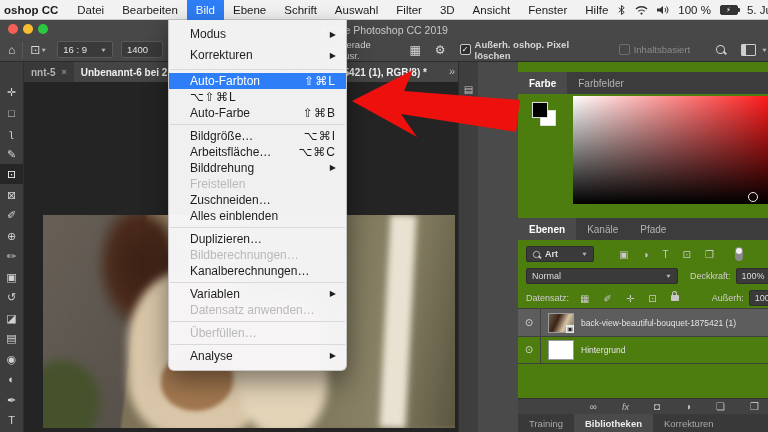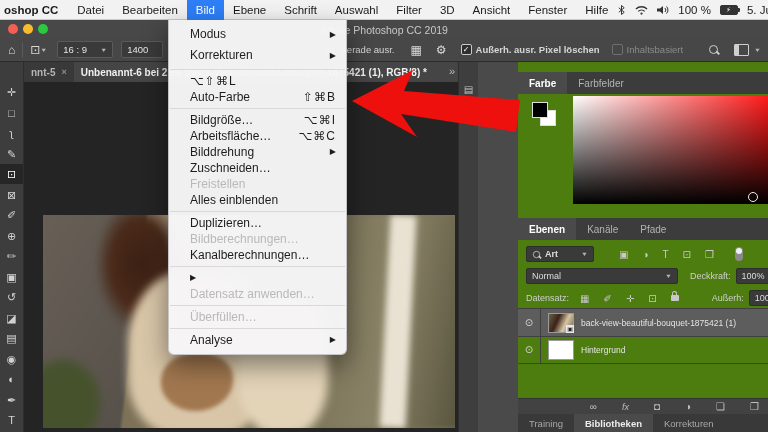--- a/index.html
+++ b/index.html
@@ -184,21 +184,21 @@
     </span>
 
     <span style="margin-left:162px;display:inline-flex;align-items:center;gap:5px;">
       <span class="oicon">▱</span>
       <span>Gerade ausr.</span>
     </span>
     <span class="oicon" style="margin-left:16px;">▦</span>
     <span class="oicon" style="margin-left:14px;">⚙</span>
     <span style="margin-left:14px;display:inline-flex;align-items:center;">
       <span class="cb">✓</span>
-      <span style="font-weight:bold;">Außerh. ausr. Pixel löschen</span>
+      <span style="font-weight:bold;">Außerh. oshop. Pixel löschen</span>
     </span>
     <span style="margin-left:12px;display:inline-flex;align-items:center;" class="dim">
       <span class="cb off"></span>
       <span>Inhaltsbasiert</span>
     </span>
     <span style="margin-left:26px;" class="mag"></span>
     <span style="margin-left:16px;" class="ws"></span>
     <span class="chev" style="margin-left:5px;">▼</span>
   </div>
 
@@ -351,61 +351,66 @@
   <div id="imgmenu" class="abs">
       <div class="mrow tall">
         <span class="lab">Modus</span>
         <span class="arr">▶</span>
       </div>
       <div class="mrow tall">
         <span class="lab">Korrekturen</span>
         <span class="arr">▶</span>
       </div>
       <div class="msep"></div>
+      <div class="mrow hl" style="background: rgb(46, 126, 247);">
+        <span class="lab">Auto-Farbton</span>
+        <span class="sc">⇧⌘L</span>
+      </div>
       <div class="mrow">
         <span class="sc">⌥⇧⌘L</span>
       </div>
       <div class="mrow">
         <span class="lab">Auto-Farbe</span>
         <span class="sc">⇧⌘B</span>
       </div>
       <div class="msep"></div>
       <div class="mrow">
         <span class="lab">Bildgröße…</span>
         <span class="sc">⌥⌘I</span>
       </div>
       <div class="mrow">
         <span class="lab">Arbeitsfläche…</span>
         <span class="sc">⌥⌘C</span>
       </div>
       <div class="mrow">
         <span class="lab">Bilddrehung</span>
         <span class="arr">▶</span>
       </div>
-      <div class="mrow">
-        <span class="lab">Zuschneiden…</span>
-      </div>
       <div class="mrow dis">
         <span class="lab">Freistellen</span>
       </div>
       <div class="mrow">
+        <span class="lab">Zuschneiden…</span>
+      </div>
+      <div class="mrow">
         <span class="lab">Alles einblenden</span>
       </div>
       <div class="msep"></div>
       <div class="mrow">
         <span class="lab">Duplizieren…</span>
       </div>
       <div class="mrow dis">
         <span class="lab">Bildberechnungen…</span>
       </div>
       <div class="mrow">
         <span class="lab">Kanalberechnungen…</span>
       </div>
       <div class="msep"></div>
       <div class="mrow">
+        <span class="lab">Variablen</span>
         <span class="arr">▶</span>
       </div>
       <div class="mrow dis">
         <span class="lab">Datensatz anwenden…</span>
       </div>
       <div class="msep"></div>
       <div class="mrow dis">
         <span class="lab">Überfüllen…</span>
       </div>
       <div class="msep"></div>

